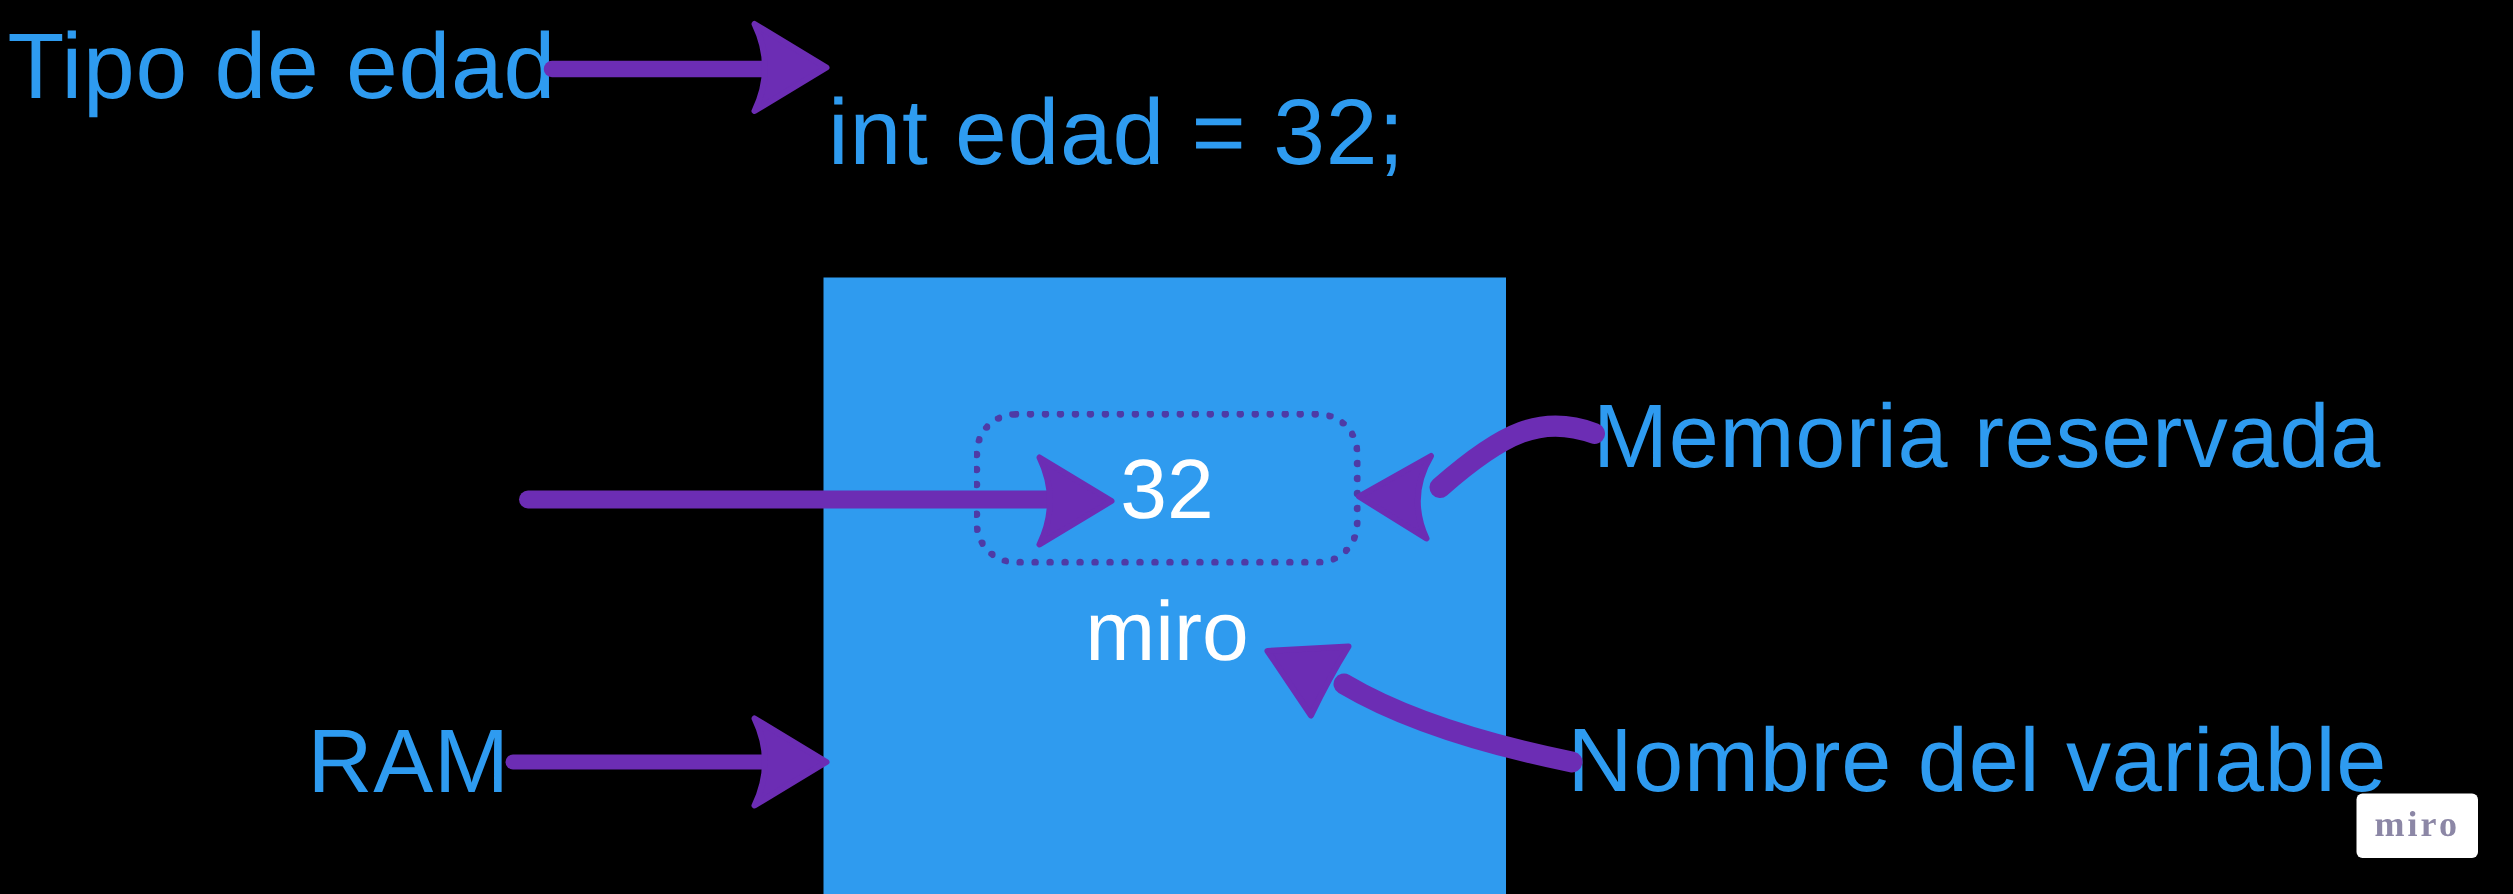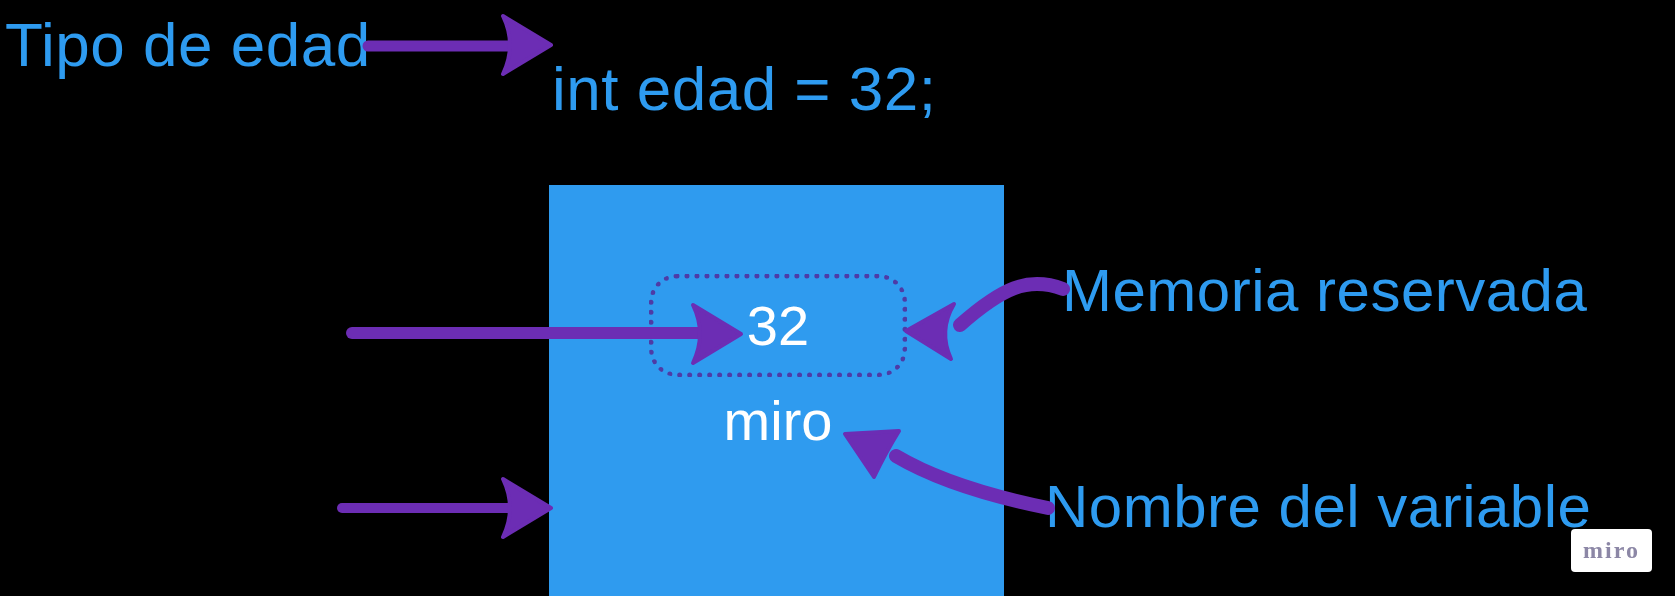--- a/index.html
+++ b/index.html
@@ -75,20 +75,21 @@
 </head>
 <body>
 
 <div class="canvas" style="--bg: #000000; --blue: #2e9bf0; --square: #2f9bef; --indigo: #4e3ba6; --miro: #8c87a6;">
 
   <div class="lbl" style="left:5px;top:12px;font-size:62px;">Tipo de edad</div>
 
   <div class="lbl code" style="left:552px;top:12px;">int edad = 32;</div>
 
 
+  <div class="lbl" style="left:205px;top:475px;">RAM</div>
 
   <div class="lbl" style="left:1062px;top:258px;">Memoria reservada</div>
 
   <div class="lbl" style="left:1045px;top:474px;">Nombre del variable</div>
 
   <div class="square">
     <div class="cell">
       <span class="cell-value">32</span>
     </div>
     <div class="var-name">miro</div>

